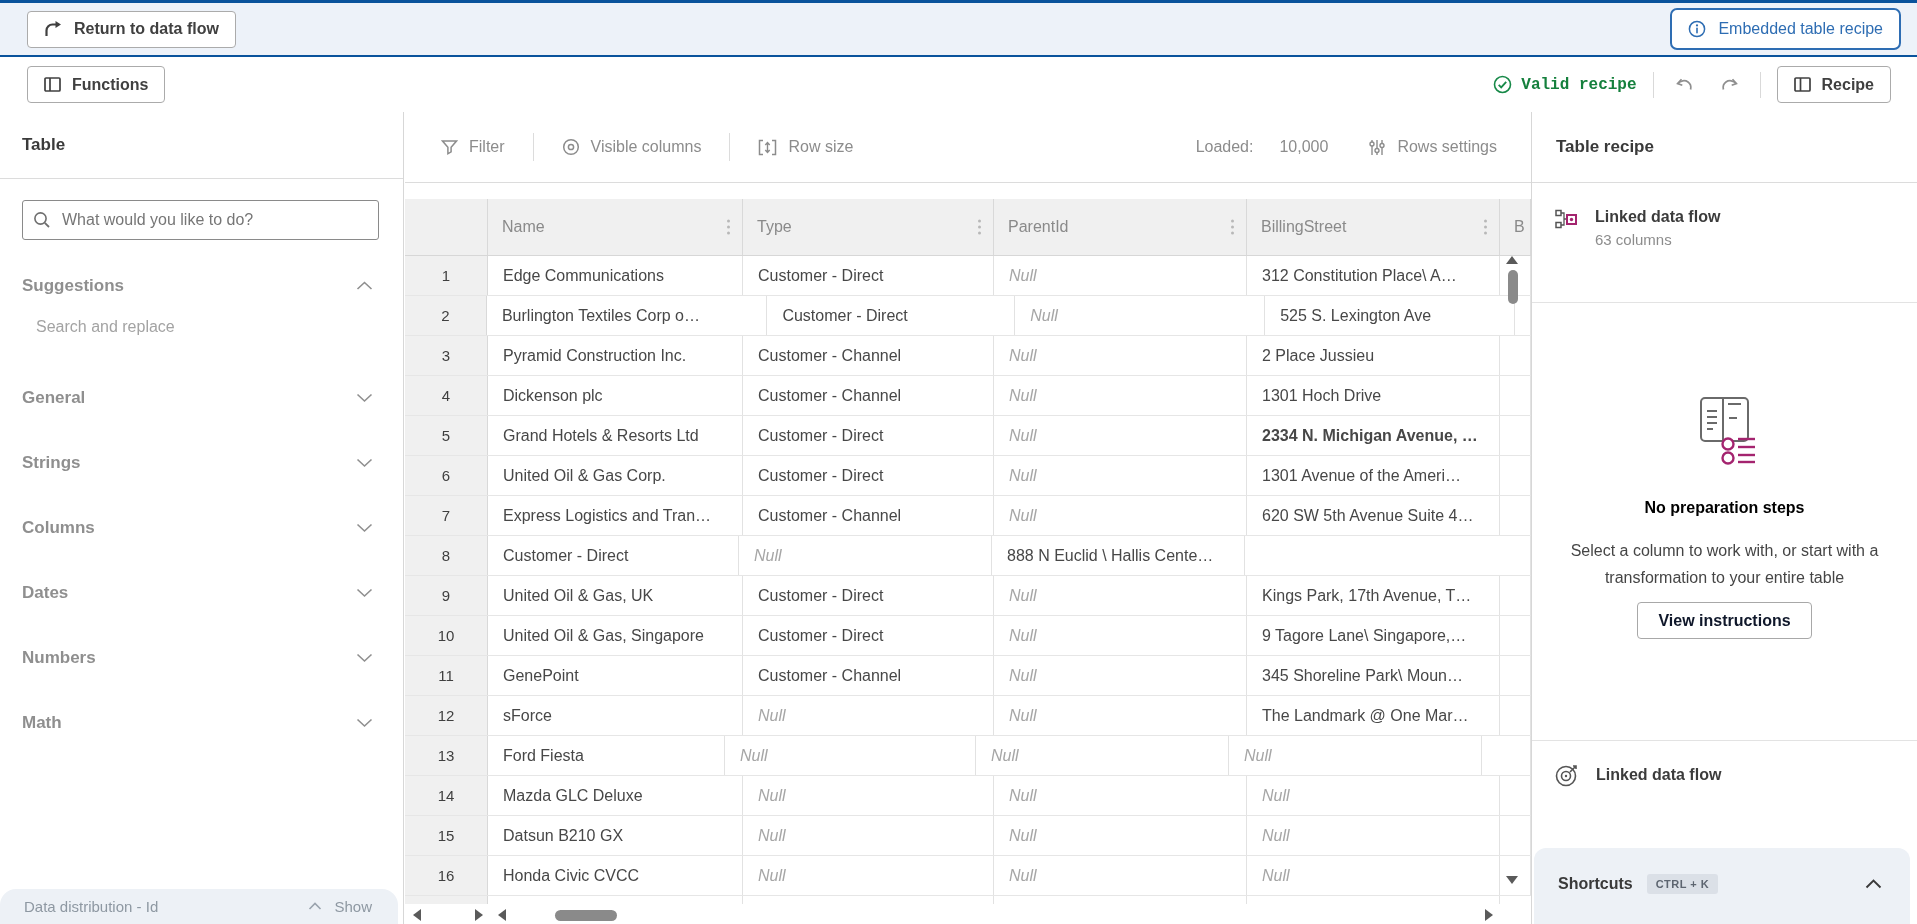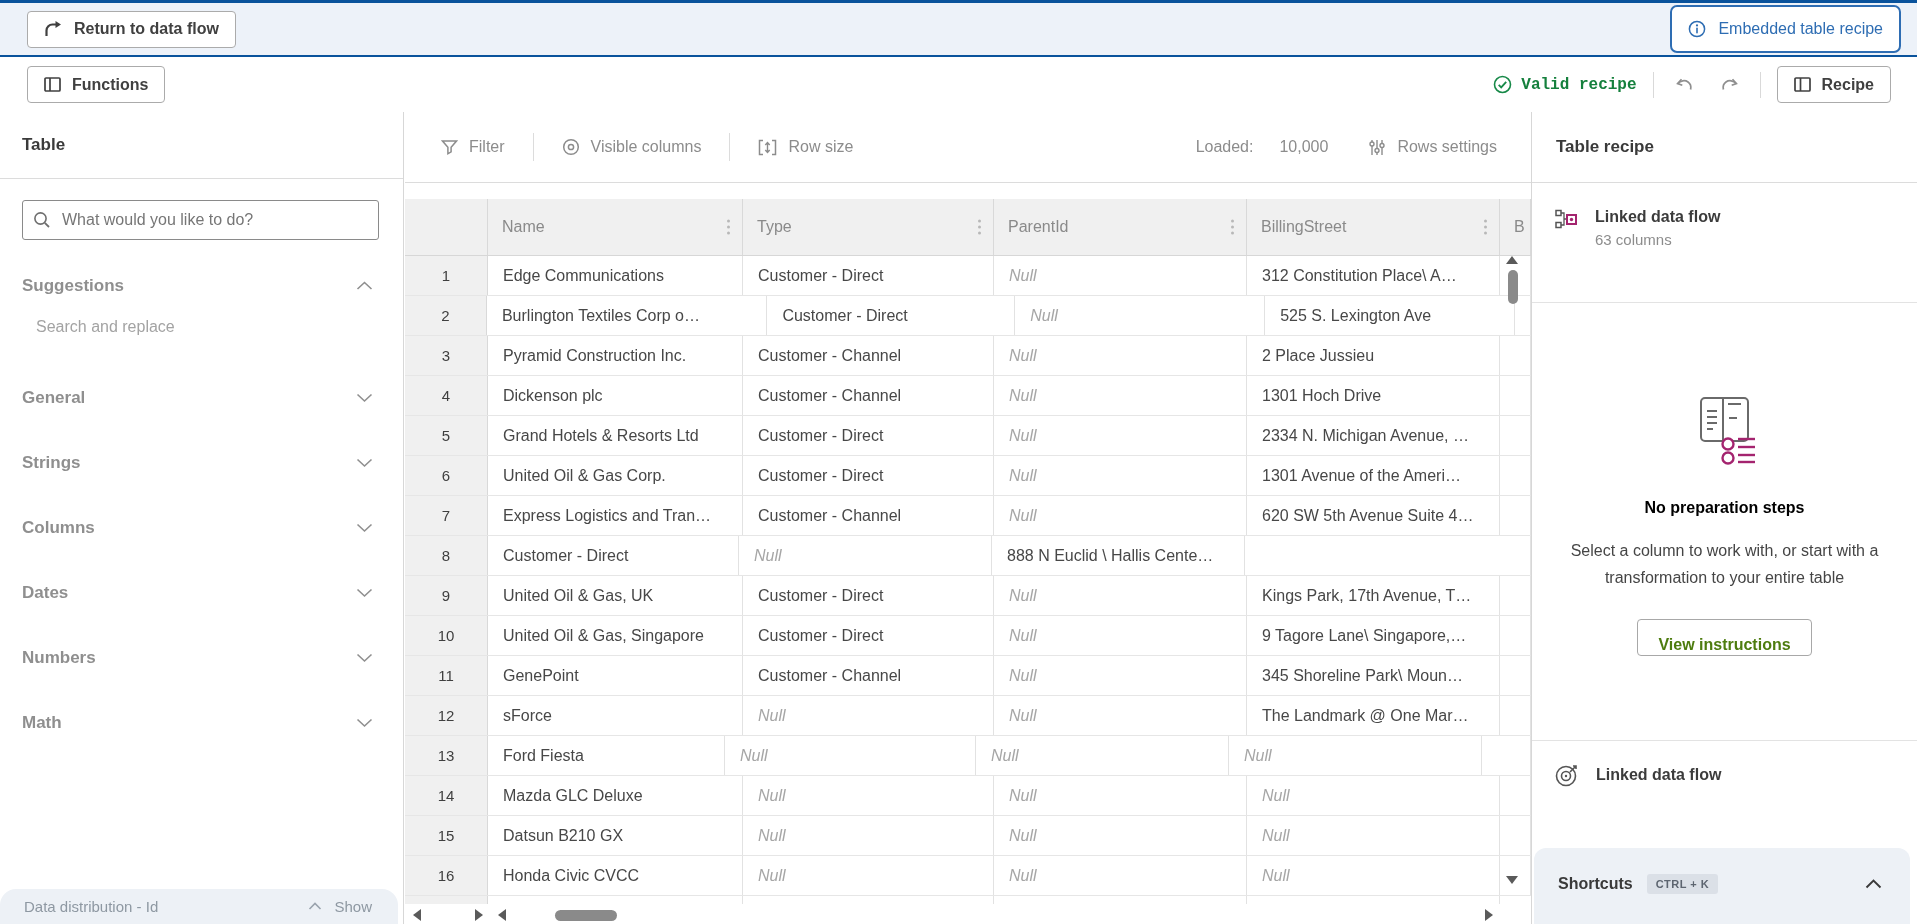--- a/index.html
+++ b/index.html
@@ -14,21 +14,21 @@
     position:absolute;top:0;left:0;right:0;height:57px;box-sizing:border-box;
     background:#edf2f9;border-top:3px solid #0a539c;border-bottom:2px solid #0a539c;
     display:flex;align-items:center;justify-content:space-between;padding:0 16px 0 27px;
   }
   .btn{
     display:inline-flex;align-items:center;gap:11px;background:#fff;
     border:1px solid #ababab;border-radius:4px;height:37px;padding:0 16px;
     font-weight:bold;font-size:16px;color:#404040;cursor:pointer;font-family:inherit;
   }
   .btn-embedded{
-    border:2px solid #2e6db3;border-radius:7px;color:#2e6db3;height:48px;gap:12px;
+    border:2px solid #2e6db3;border-radius:7px;color:#2e6db3;height:42px;gap:12px;
     font-weight:normal;font-size:16px;
   }
   
   .toolbar2{
     position:absolute;top:57px;left:0;right:0;height:55px;background:#fff;
     display:flex;align-items:center;justify-content:space-between;
     padding:0 26px 0 27px;box-sizing:border-box;
   }
   .tb2-right{display:flex;align-items:center;}
   .valid{display:flex;align-items:center;gap:9px;color:#15803d;font-weight:bold;font-size:16px;font-family:Liberation Mono, monospace;}
@@ -94,22 +94,22 @@
     border-left:1px solid #d7d7d7;background:#fff;}
   .rp-title{height:71px;box-sizing:border-box;border-bottom:1px solid #dcdcdc;display:flex;
     align-items:center;padding-left:24px;font-size:17px;font-weight:bold;color:#3a3a3a;}
   .linked-block{display:flex;gap:15px;padding:24px 24px 0 22px;align-items:flex-start;}
   .linked-block .tt{font-size:16px;font-weight:bold;color:#3c3c3c;line-height:1.3;}
   .linked-block .ss{font-size:15px;color:#8c8c8c;margin-top:3px;}
   .hr{position:absolute;left:0;right:0;height:1px;background:#e3e3e3;}
   .empty{position:absolute;top:279px;left:0;right:0;text-align:center;}
   .empty .etitle{margin-top:34px;font-size:16px;font-weight:bold;color:#000000;}
   .empty p{margin:20px auto 0;width:334px;font-size:16px;color:#454545;line-height:1.7;}
-  .btn-view{margin-top:28px;height:37px;padding:16px 20px;border:1px solid #a8a8a8;border-radius:4px;
-    background:#fff;font-weight:bold;font-size:16px;color:#4d7c0f;cursor:pointer;font-family:inherit;}
+  .btn-view{margin-top:11px;height:37px;padding:8px 20px;border:1px solid #a8a8a8;border-radius:4px;
+    background:#fff;font-weight:bold;font-size:16px;color:#0f172a;cursor:pointer;font-family:inherit;}
   .rp-footer-link{position:absolute;top:650px;left:22px;display:flex;align-items:center;gap:16px;
     font-size:16px;font-weight:bold;color:#3c3c3c;cursor:pointer;}
   .shortcuts{position:absolute;left:2px;right:7px;top:736px;bottom:0;background:#edf1f6;
     border-radius:12px 12px 0 0;display:flex;align-items:center;justify-content:space-between;
     padding:0 28px 4px 24px;box-sizing:border-box;cursor:pointer;}
   .shortcuts .lft{display:flex;align-items:center;gap:14px;}
   .shortcuts .name{font-size:16px;font-weight:bold;color:#3a3a3a;}
   .kbd{background:#dbe0e7;border-radius:3px;padding:4px 9px;font-size:11px;font-weight:bold;
     color:#5d6570;letter-spacing:.5px;}
 </style>
@@ -375,21 +375,21 @@
             <div class="td" style="width: 251px;">Customer - Channel</div>
             <div class="td nullv" style="width: 253px;">Null</div>
             <div class="td" style="width: 253px;">1301 Hoch Drive</div>
             <div class="td" style="flex: 1 1 0%;"></div>
           </div>
           <div class="tr">
             <div class="td rownum" style="width: 83px;">5</div>
             <div class="td" style="width: 255px;">Grand Hotels &amp; Resorts Ltd</div>
             <div class="td" style="width: 251px;">Customer - Direct</div>
             <div class="td nullv" style="width: 253px;">Null</div>
-            <div class="td" style="width: 253px;">2334 N. Michigan Avenue, …</div>
+            <div class="td" style="width: 253px; font-weight: bold;">2334 N. Michigan Avenue, …</div>
             <div class="td" style="flex: 1 1 0%;"></div>
           </div>
           <div class="tr">
             <div class="td rownum" style="width: 83px;">6</div>
             <div class="td" style="width: 255px;">United Oil &amp; Gas Corp.</div>
             <div class="td" style="width: 251px;">Customer - Direct</div>
             <div class="td nullv" style="width: 253px;">Null</div>
             <div class="td" style="width: 253px;">1301 Avenue of the Ameri…</div>
             <div class="td" style="flex: 1 1 0%;"></div>
           </div>

